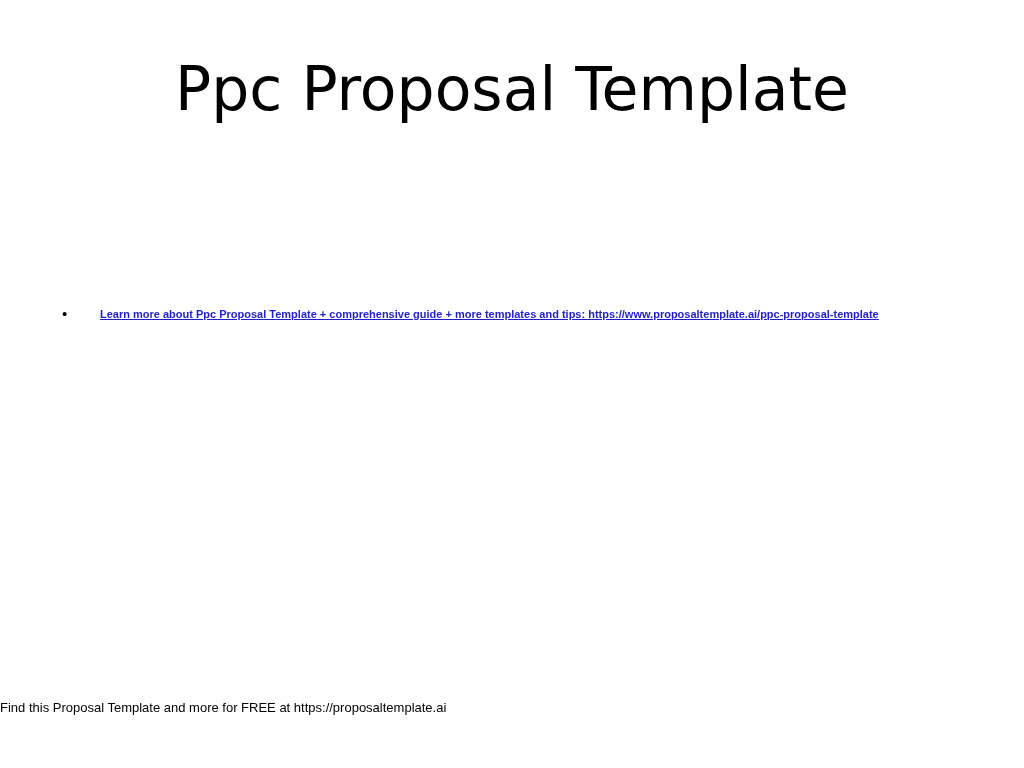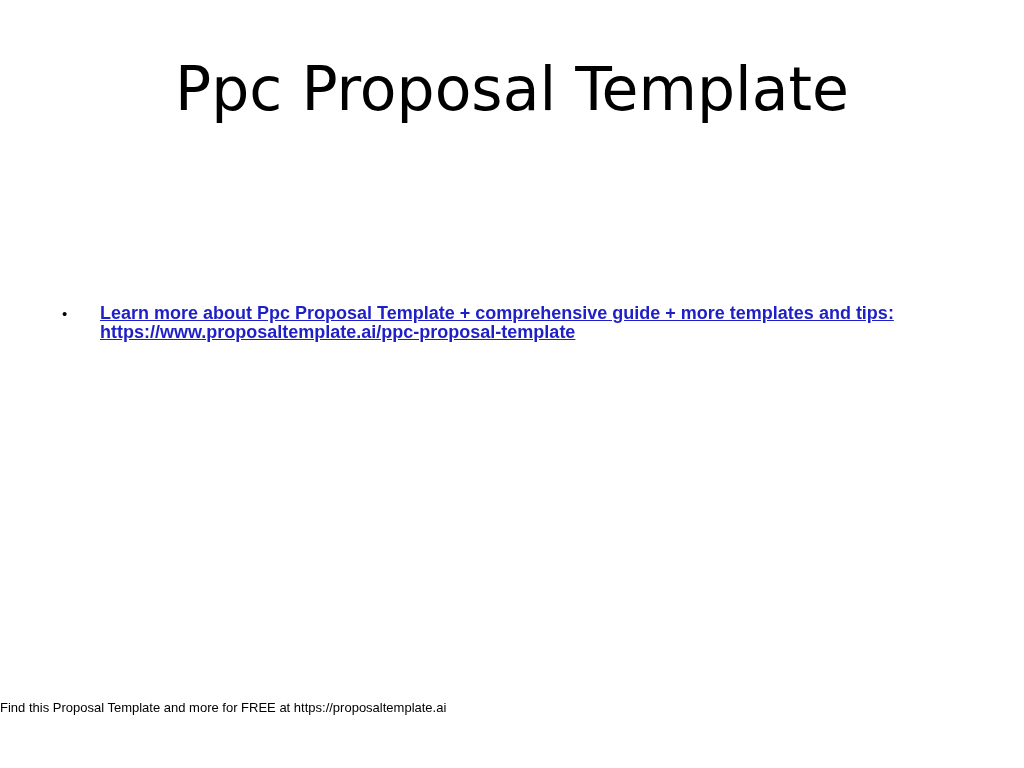--- a/index.html
+++ b/index.html
@@ -56,21 +56,21 @@
     line-height: 17.5px;
     box-sizing: border-box;
   }
   .bullet-text {
     flex: 1 1 auto;
   }
   .bullet-link {
     color: #1f1fc8;
     font-weight: bold;
     text-decoration: underline;
-    font-size: 18px;
+    font-size: 11px;
     line-height: 17.5px;
     word-break: break-word;
     cursor: pointer;
     margin-top: 21px;
   }
   .footer-note {
     position: absolute;
     top: 700px;
     left: 0;
     width: 1024px;

